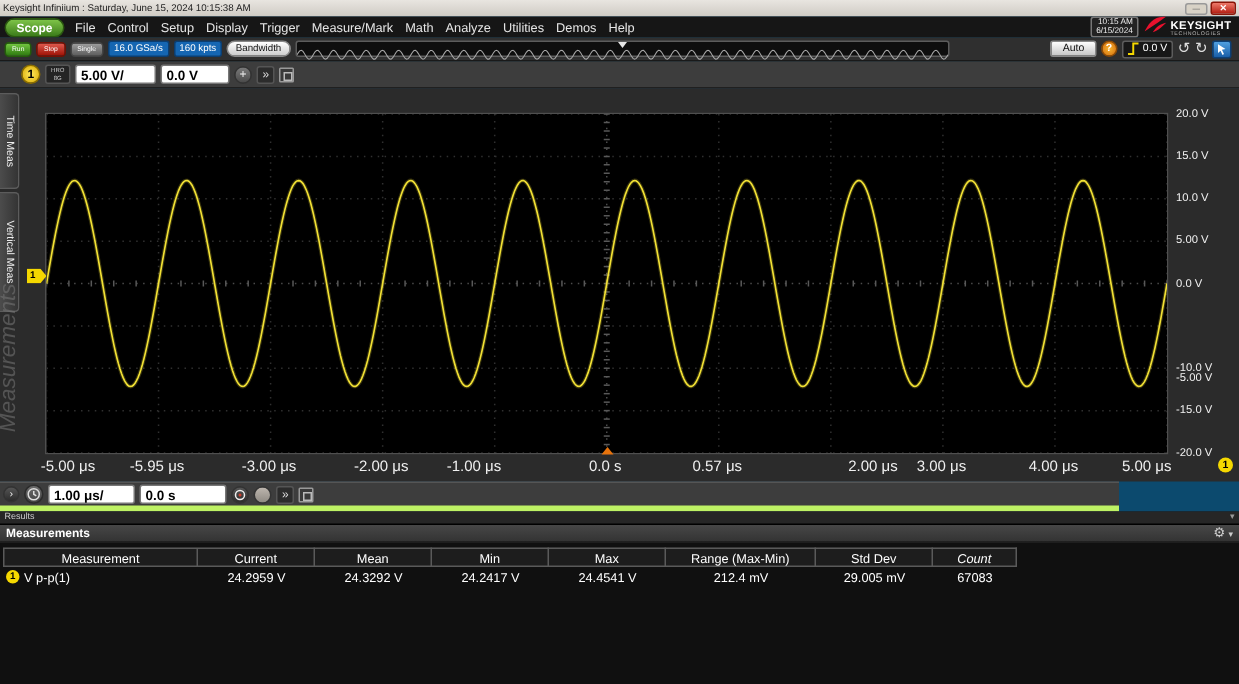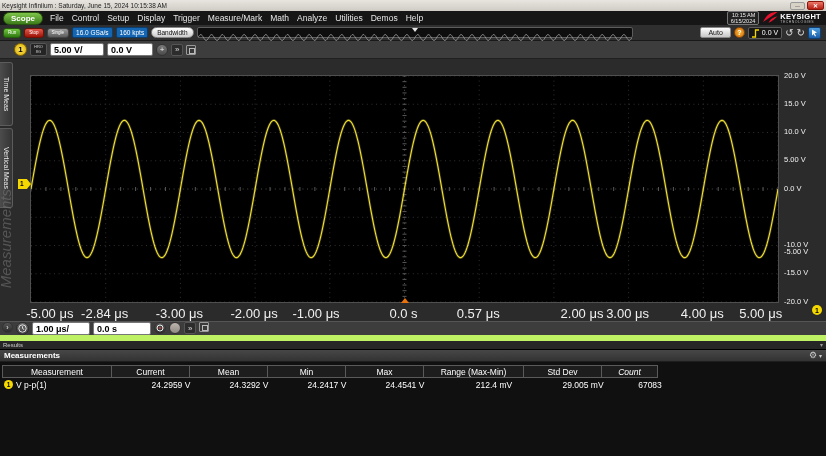--- a/index.html
+++ b/index.html
@@ -60,25 +60,25 @@
   
   .plotwrap{position:absolute;left:0;top:59px;width:826px;height:262px;background:#2b2b2b;}
   .vtab{position:absolute;left:0;width:13px;background:linear-gradient(90deg,#4c4c4c,#343434);border:1px solid #5c5c5c;border-left:none;border-radius:0 3px 3px 0;color:#eee;font-size:7px;writing-mode:vertical-rl;display:flex;align-items:center;justify-content:center;padding:4px 0;white-space:nowrap;}
   .watermark{position:absolute;left:-3px;top:130px;color:#777;opacity:.55;font-size:15px;font-style:italic;writing-mode:vertical-rl;transform:rotate(180deg);white-space:nowrap;}
   .plot{position:absolute;left:30px;top:16px;width:749px;height:228px;background:#000;border:1px solid #4f4f4f;}
   .gnd-marker{position:absolute;left:18px;top:120px;width:13px;height:10px;background:#f5d800;clip-path:polygon(0 0,68% 0,100% 50%,68% 100%,0 100%);color:#000;font-size:6.5px;font-weight:bold;line-height:10px;text-align:left;padding-left:2px;}
   .trig-marker{position:absolute;left:401px;top:239px;width:0;height:0;border-left:4px solid transparent;border-right:4px solid transparent;border-bottom:5px solid #e8730c;}
   .ylabels{position:absolute;left:784px;top:16px;width:40px;height:228px;}
   .ylabel{position:absolute;left:0;font-size:7.5px;color:#f0f0f0;white-space:nowrap;}
   .xlabels{position:absolute;left:30px;top:247px;width:749px;height:10px;}
-  .xlabel{position:absolute;top:0;font-size:13px;color:#f0f0f0;white-space:nowrap;}
+  .xlabel{position:absolute;top:0;font-size:10px;color:#f0f0f0;white-space:nowrap;}
   .ch1-indicator{position:absolute;left:812px;top:246px;width:10px;height:10px;border-radius:50%;background:#f5d800;color:#000;font-size:7px;font-weight:bold;display:flex;align-items:center;justify-content:center;}
 
   
-  .hbar{position:absolute;left:0;top:321px;width:826px;height:20px;background:#3d3d3d;display:flex;align-items:flex-start;gap:3px;padding-left:2px;border-top:1px solid #555;border-bottom:6px solid #bef264;}
+  .hbar{position:absolute;left:0;top:321px;width:746px;height:20px;background:#3d3d3d;display:flex;align-items:center;gap:3px;padding-left:2px;border-top:1px solid #555;border-bottom:4px solid #bef264;}
   .hclock{width:13px;height:13px;border-radius:50%;background:linear-gradient(#6d6d6d,#424242);border:1px solid #2c2c2c;display:flex;align-items:center;justify-content:center;}
 
   
   .results{position:absolute;left:0;top:341px;width:826px;height:115px;background:#101010;}
   .results-tabbar{height:9px;background:#262626;display:flex;align-items:center;padding:0 3px;border-bottom:1px solid #000;}
   .results-label{font-size:6px;color:#ccc;}
   .tab-ico{margin-left:auto;color:#999;font-size:6px;line-height:6px;}
   .measbar{height:12px;background:linear-gradient(#474747,#333);display:flex;align-items:center;padding:0 4px;border-bottom:1px solid #1e1e1e;}
   .measbar-title{font-size:8px;font-weight:bold;color:#fff;}
   .gear{margin-left:auto;color:#ccc;font-size:9px;line-height:9px;}
@@ -319,21 +319,21 @@
         <div class="ylabel" style="top: 52px;">10.0 V</div>
         <div class="ylabel" style="top: 80.25px;">5.00 V</div>
         <div class="ylabel" style="top: 108.5px;">0.0 V</div>
         <div class="ylabel" style="top: 136.75px; margin-top: 35px;">-5.00 V</div>
         <div class="ylabel" style="top: 165px;">-10.0 V</div>
         <div class="ylabel" style="top: 193.25px;">-15.0 V</div>
         <div class="ylabel" style="top: 221.5px;">-20.0 V</div>
       </div>
     <div class="xlabels" id="xlabels">
         <div class="xlabel" style="left: 0px; transform: translateX(-8%);">-5.00 μs</div>
-        <div class="xlabel" style="left: 74.7px; transform: translateX(-50%);">-2.84 μs</div>
+        <div class="xlabel" style="left: 74.7px; transform: translateX(-50%);">-5.95 μs</div>
         <div class="xlabel" style="left: 149.4px; transform: translateX(-50%);">-3.00 μs</div>
         <div class="xlabel" style="left: 224.1px; transform: translateX(-50%);">-2.00 μs</div>
         <div class="xlabel" style="left: 286px; transform: translateX(-50%);">-1.00 μs</div>
         <div class="xlabel" style="left: 373.5px; transform: translateX(-50%);">0.0 s</div>
         <div class="xlabel" style="left: 448.2px; transform: translateX(-50%);">0.57 μs</div>
         <div class="xlabel" style="left: 552px; transform: translateX(-50%);">2.00 μs</div>
         <div class="xlabel" style="left: 597.6px; transform: translateX(-50%);">3.00 μs</div>
         <div class="xlabel" style="left: 672.3px; transform: translateX(-50%);">4.00 μs</div>
         <div class="xlabel" style="left: 747px; transform: translateX(-88%);">5.00 μs</div>
       </div>
@@ -366,21 +366,21 @@
       <span class="results-label">Results</span>
       <span class="tab-ico">▾</span>
     </div>
     <div class="measbar">
       <span class="measbar-title">Measurements</span>
       <span class="gear">⚙</span>
       <span class="gear-caret">▾</span>
     </div>
     <div class="mtable">
       <div id="thead" class="thead">
-          <div class="th" style="width: 110px;">Measurement</div>
+          <div class="th" style="width: 130px;">Measurement</div>
           <div class="th" style="width: 78px;">Current</div>
           <div class="th" style="width: 78px;">Mean</div>
           <div class="th" style="width: 78px;">Min</div>
           <div class="th" style="width: 78px;">Max</div>
           <div class="th" style="width: 100px;">Range (Max-Min)</div>
           <div class="th" style="width: 78px;">Std Dev</div>
           <div class="th" style="width: 56px; font-style: italic;">Count</div>
         </div>
       <div id="tbody">
           <div class="trow">

